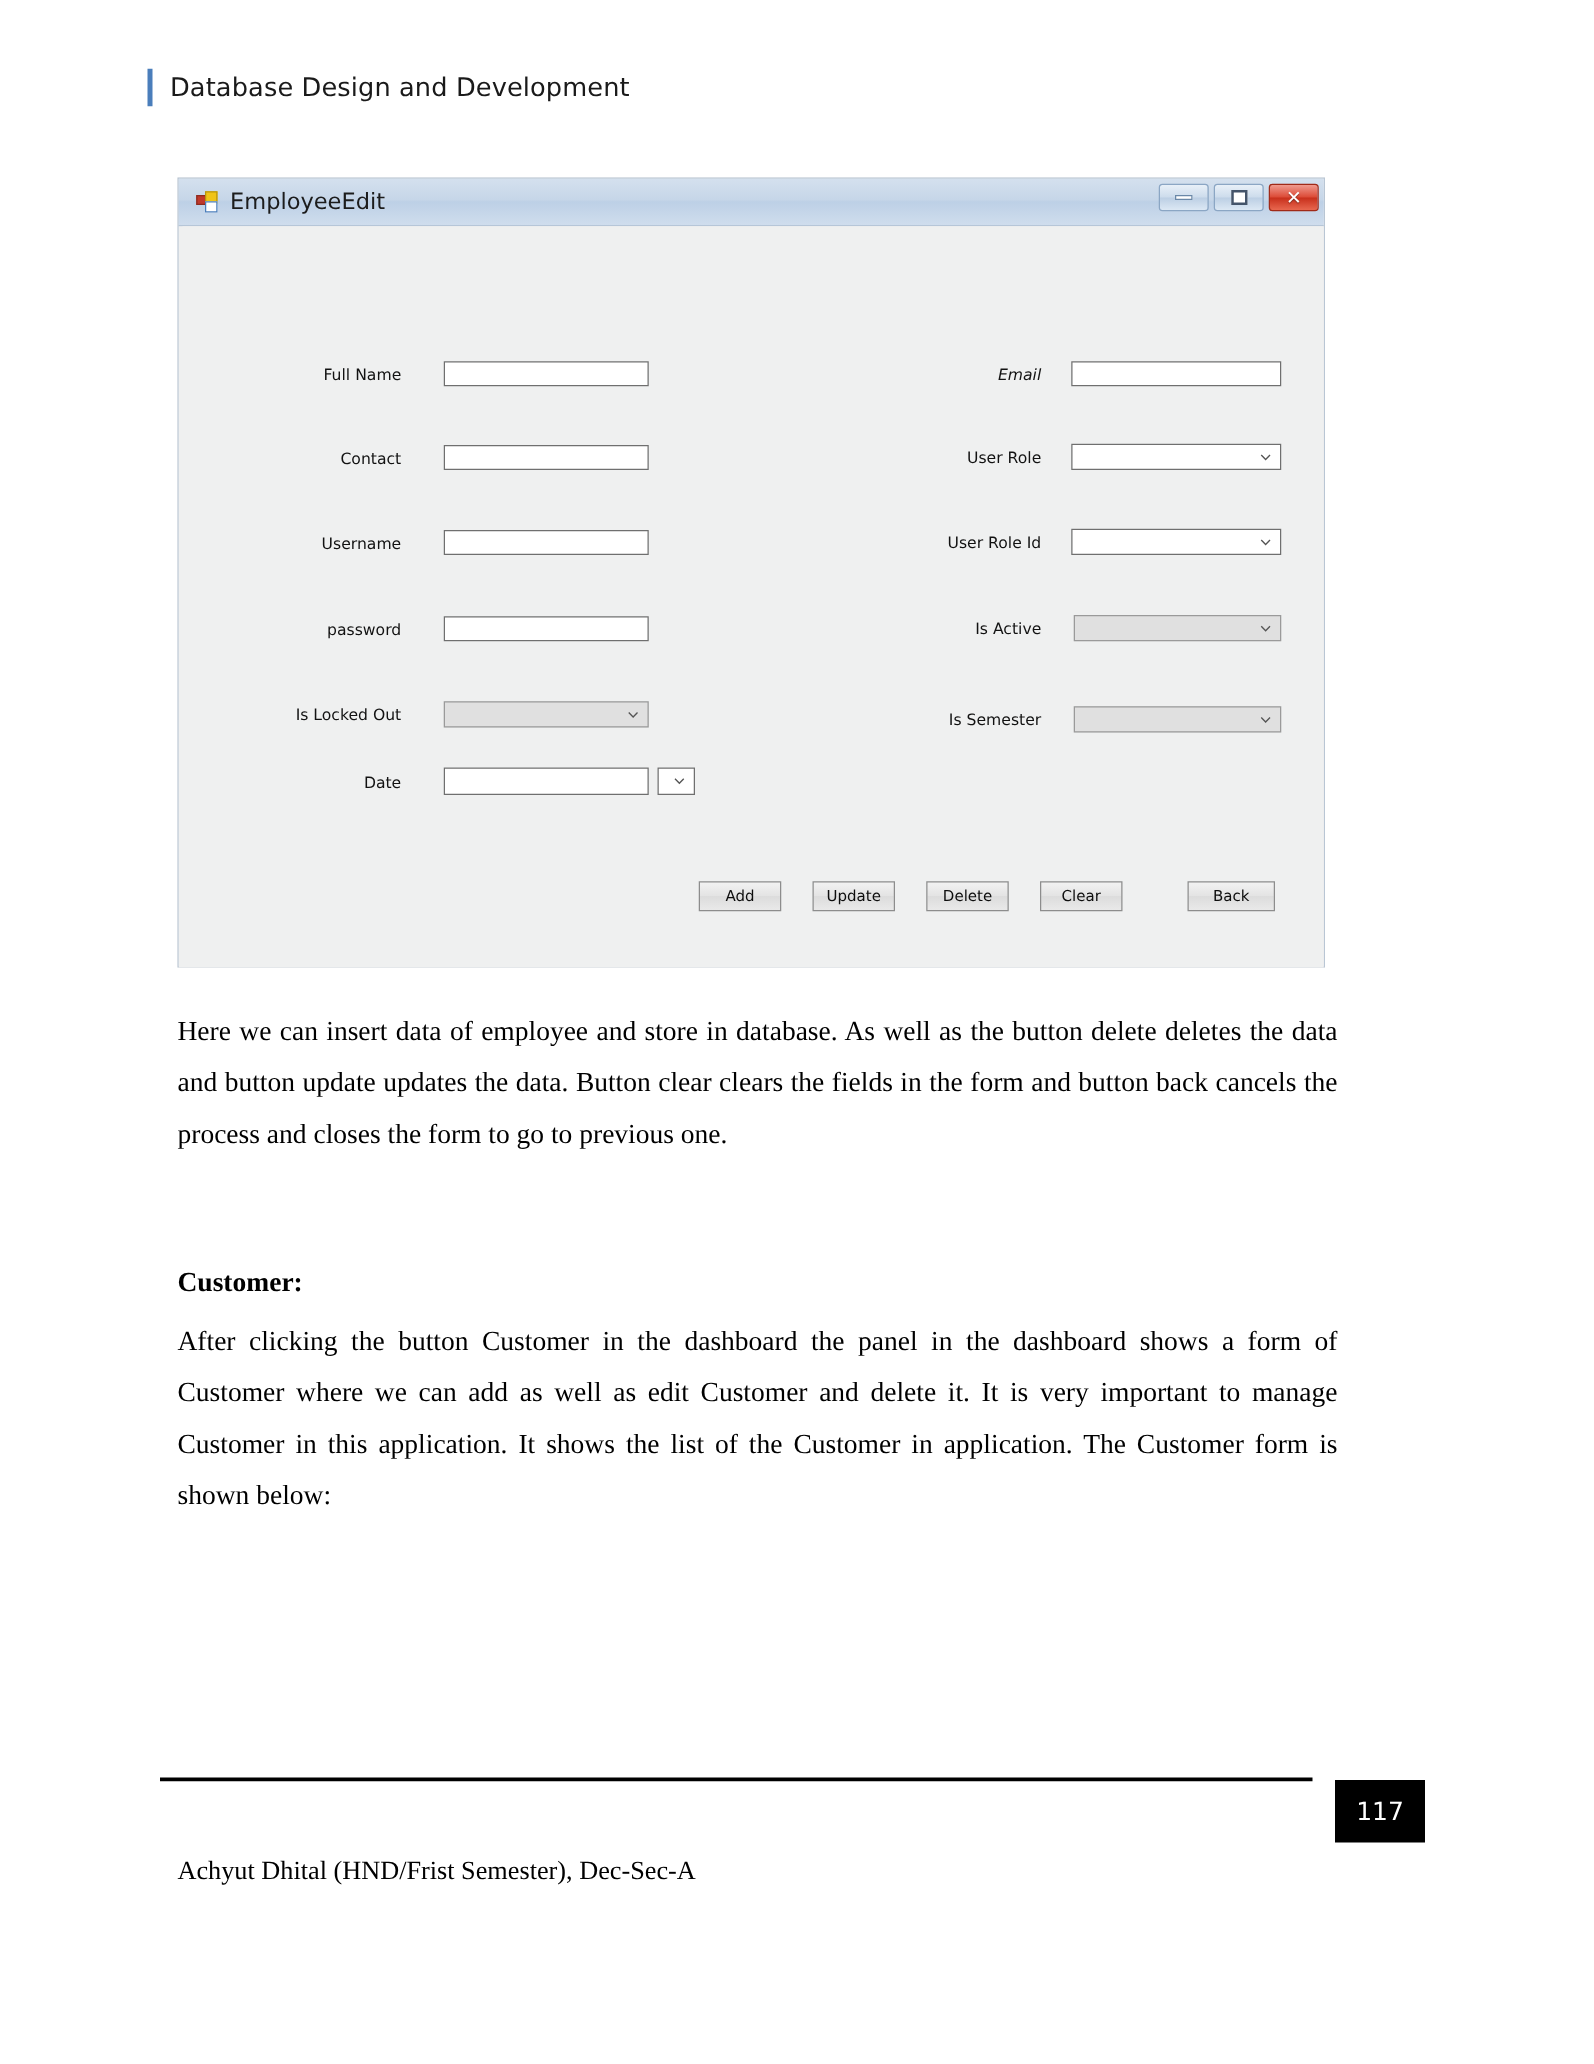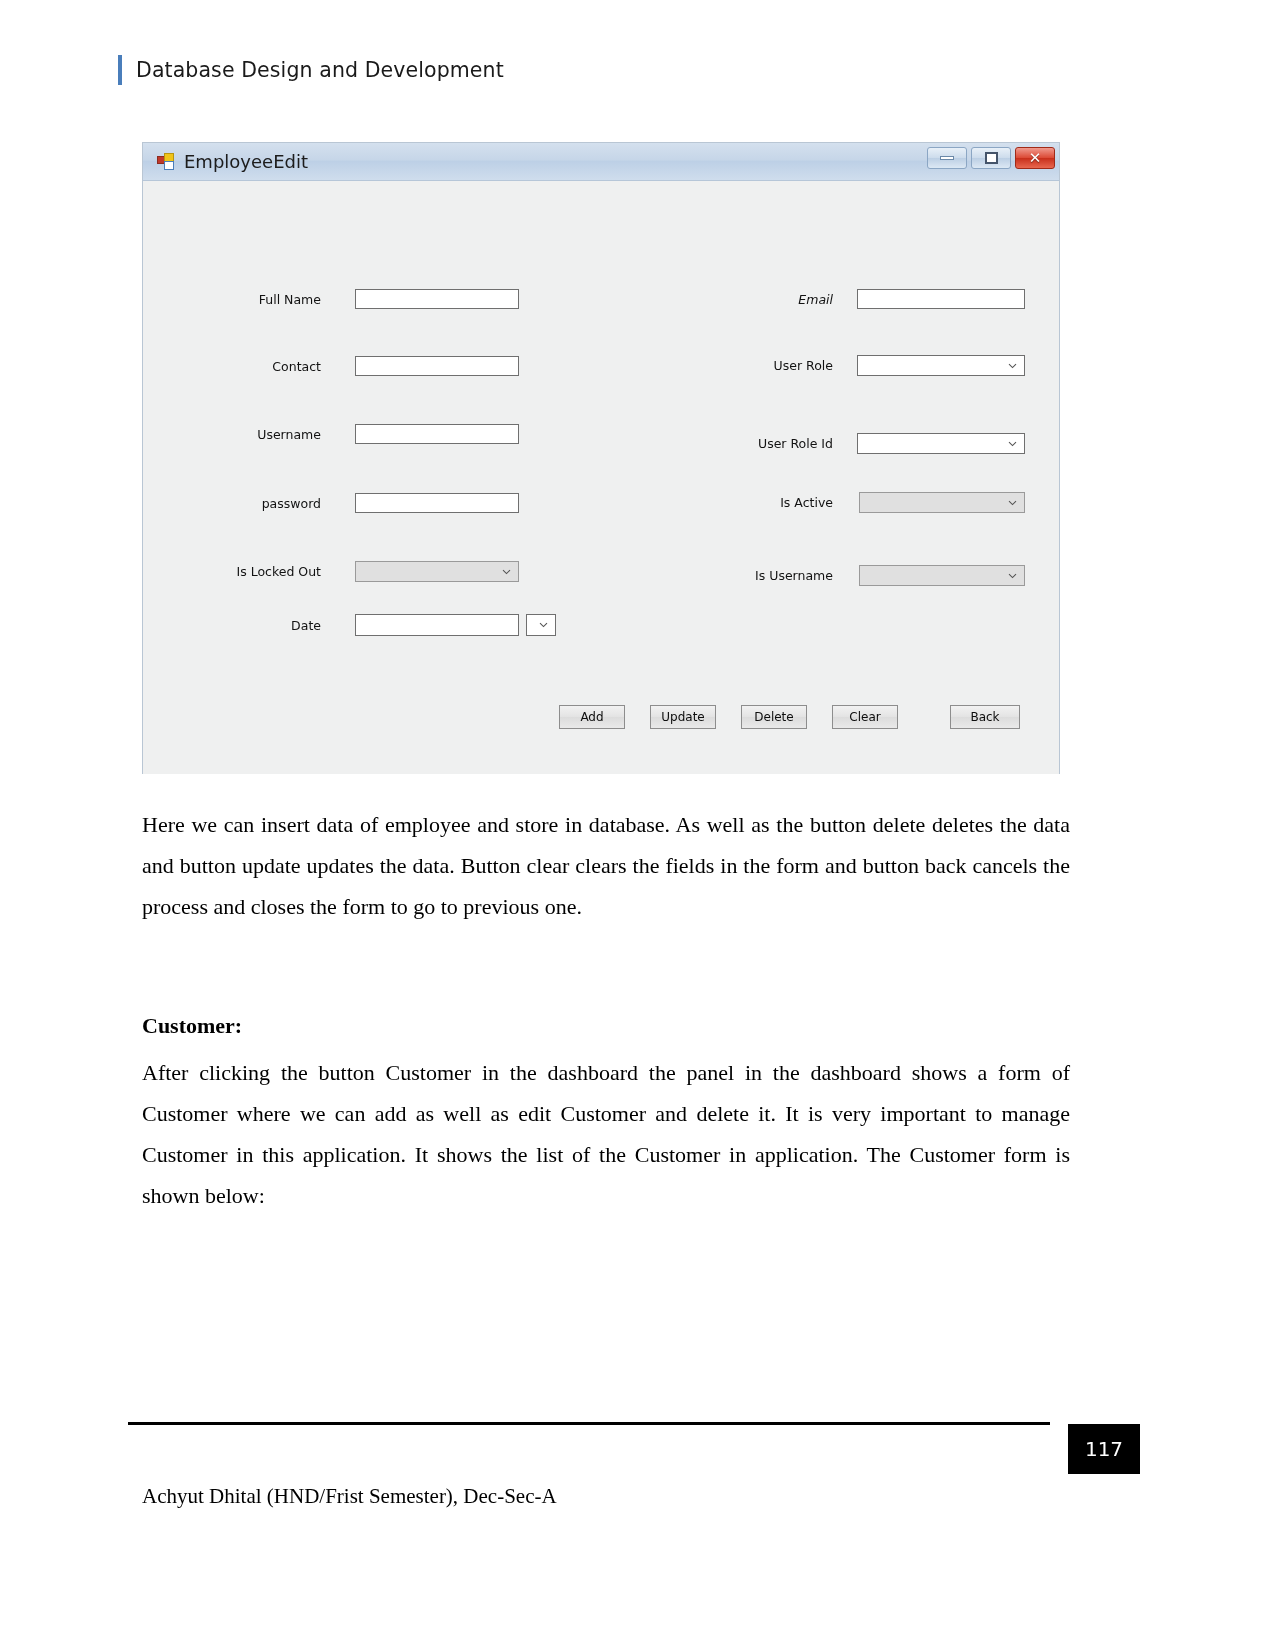--- a/index.html
+++ b/index.html
@@ -350,21 +350,21 @@
       <div class="field-label" style="width:150px;">User Role</div>
       <div class="combobox" style="width:168px; margin-left:24px;">
         <span class="combo-arrow">
           <svg width="9" height="9" viewBox="0 0 9 9">
               <path d="M1 3 L4.5 6.5 L8 3" stroke="#555" stroke-width="1.1" fill="none"></path>
             </svg>
         </span>
       </div>
     </div>
 
-    <div class="field-row" style="left:540px; top:242px;margin-top:10px;">
+    <div class="field-row" style="left:540px; top:242px;">
       <div class="field-label" style="width:150px;">User Role Id</div>
       <div class="combobox" style="width:168px; margin-left:24px;">
         <span class="combo-arrow">
           <svg width="9" height="9" viewBox="0 0 9 9">
               <path d="M1 3 L4.5 6.5 L8 3" stroke="#555" stroke-width="1.1" fill="none"></path>
             </svg>
         </span>
       </div>
     </div>
 
@@ -373,21 +373,21 @@
       <div class="combobox disabled" style="width:166px; margin-left:26px;">
         <span class="combo-arrow">
           <svg width="9" height="9" viewBox="0 0 9 9">
               <path d="M1 3 L4.5 6.5 L8 3" stroke="#555" stroke-width="1.1" fill="none"></path>
             </svg>
         </span>
       </div>
     </div>
 
     <div class="field-row" style="left:528px; top:384px;">
-      <div class="field-label" style="width:162px;">Is Username</div>
+      <div class="field-label" style="width:162px;">Is Semester</div>
       <div class="combobox disabled" style="width:166px; margin-left:26px;">
         <span class="combo-arrow">
           <svg width="9" height="9" viewBox="0 0 9 9">
               <path d="M1 3 L4.5 6.5 L8 3" stroke="#555" stroke-width="1.1" fill="none"></path>
             </svg>
         </span>
       </div>
     </div>
 
     <div class="btn-row">

